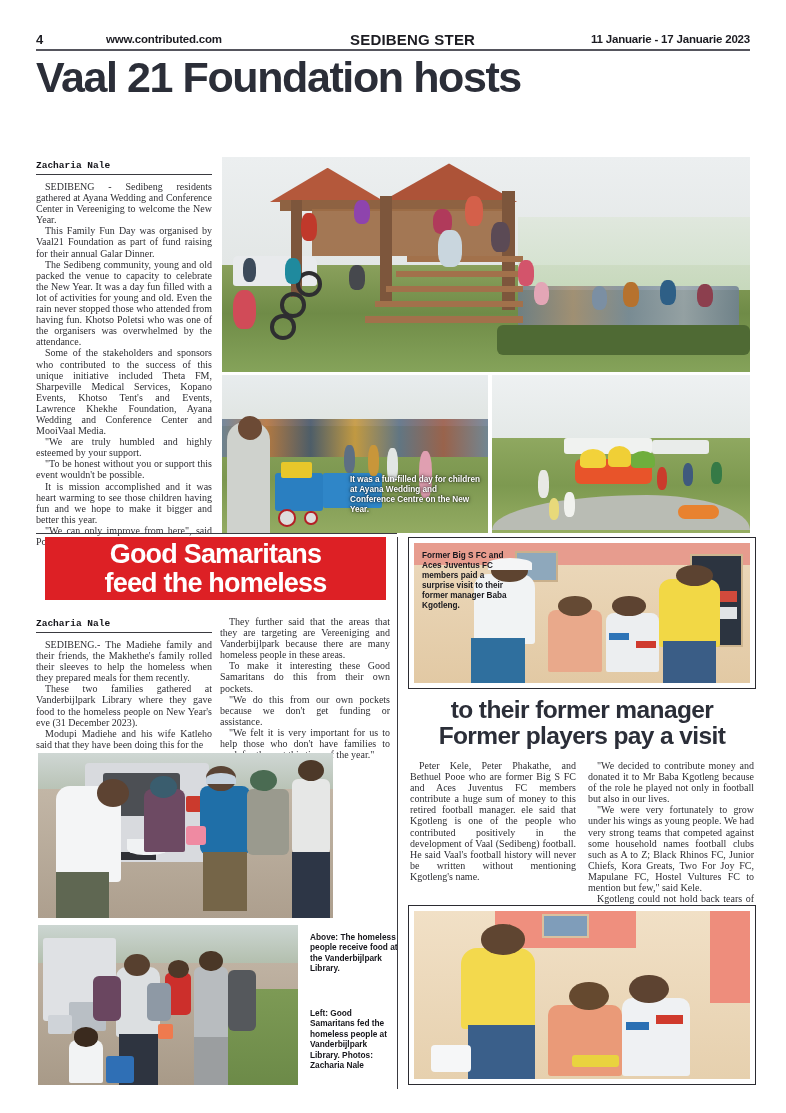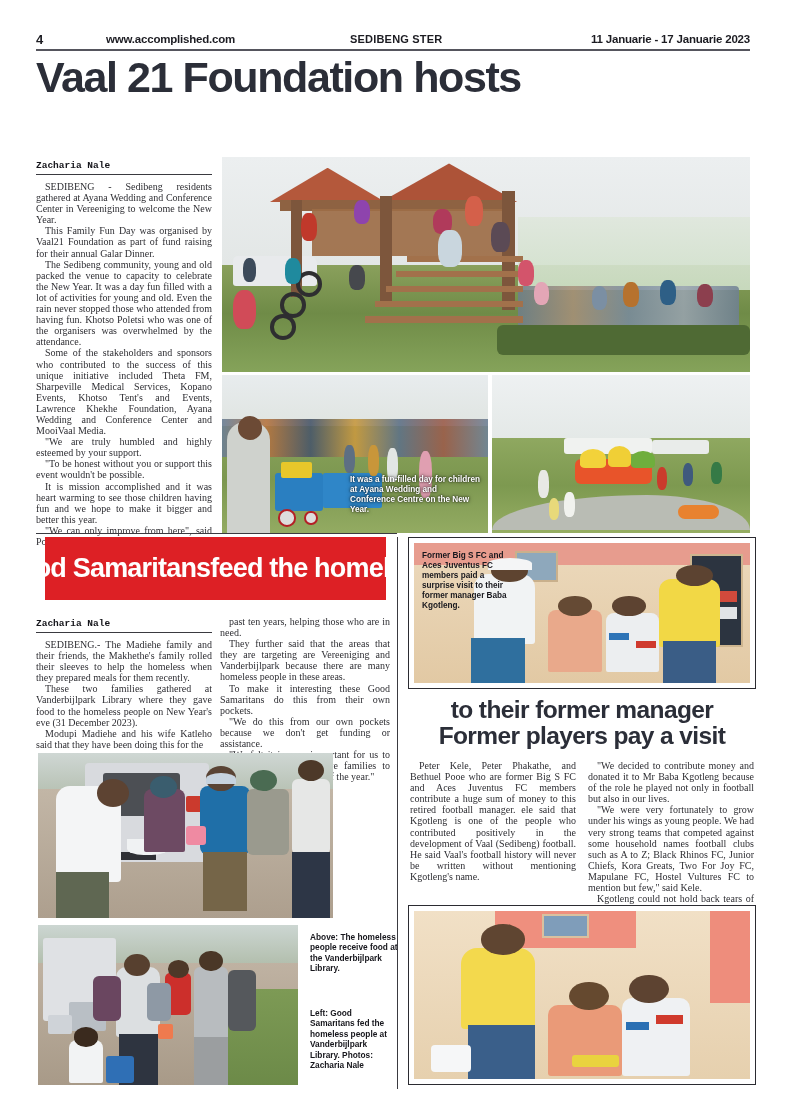--- a/index.html
+++ b/index.html
@@ -39,21 +39,21 @@
   .masthead .site {
     font-weight: bold;
     font-size: 11.5px;
     color: #1c1c22;
     letter-spacing: -0.2px;
     width: 240px;
     text-align: left;
   }
   .masthead .paper {
     font-weight: bold;
-    font-size: 11px;
+    font-size: 15px;
     color: #1c1c22;
     letter-spacing: 0.2px;
     flex: 1;
     text-align: left;
     padding-left: 4px;
   }
   .masthead .dateline {
     font-weight: bold;
     font-size: 11.5px;
     color: #1c1c22;
@@ -139,21 +139,21 @@
   
   .blob { position: absolute; border-radius: 42% 42% 38% 38%; }
   .wood { position: absolute; background: #9a6a48; }
   .roof { position: absolute; background: #b5573a; }
 
   
   .red-banner {
     position: absolute;
     background: #dd2025;
     display: flex;
-    flex-direction: row;
+    flex-direction: column;
     align-items: center;
     justify-content: center;
   }
   .red-banner .ln {
     color: #ffffff;
     font-weight: bold;
     font-size: 27px;
     line-height: 29px;
     letter-spacing: -0.8px;
     white-space: nowrap;
@@ -194,21 +194,21 @@
     color: #16161c;
   }
 </style>
 </head>
 <body>
 
 <div class="page">
 
   <div class="masthead">
     <span class="page-num">4</span>
-    <span class="site">www.accomplished.com</span>
+    <span class="site">www.contributed.com</span>
     <span class="paper">SEDIBENG STER</span>
     <span class="dateline">11 Januarie - 17 Januarie 2023</span>
   </div>
   <div class="masthead-rule"></div>
 
   <div class="headline-1">
     <span class="ln">Vaal 21 Foundation hosts</span>
   </div>
 
   <div class="col-a">
@@ -358,21 +358,20 @@
       <div class="byline">Zacharia Nale</div>
     </div>
     <div class="body-text">
       <p>SEDIBENG.- The Madiehe family and their friends, the Makhethe's family rolled their sleeves to help the homeless when they prepared meals for them recently.</p>
       <p>These two families gathered at Vanderbijlpark Library where they gave food to the homeless people on New Year's eve (31 December 2023).</p>
       <p>Modupi Madiehe and his wife Katleho said that they have been doing this for the</p>
     </div>
   </div>
 
   <div class="body-text" style="position:absolute; left:220px; top:616px; width:170px;">
-    <p>past ten years, helping those who are in need.</p>
     <p>They further said that the areas that they are targeting are Vereeniging and Vanderbijlpark because there are many homeless people in these areas.</p>
     <p>To make it interesting these Good Samaritans do this from their own pockets.</p>
     <p>"We do this from our own pockets because we don't get funding or assistance.</p>
     <p>"We felt it is very important for us to help those who don't have families to cook for them at this time of the year."</p>
   </div>
 
   <div class="photo" style="left:38px; top:753px; width:295px; height:165px; background:#b9b4ab;">
     <div style="position:absolute; left:0; top:0; width:100%; height:22%;
                 background:linear-gradient(#cfd7d4,#b9c3b6);"></div>
     <div style="position:absolute; left:0; top:22%; width:100%; height:78%;

